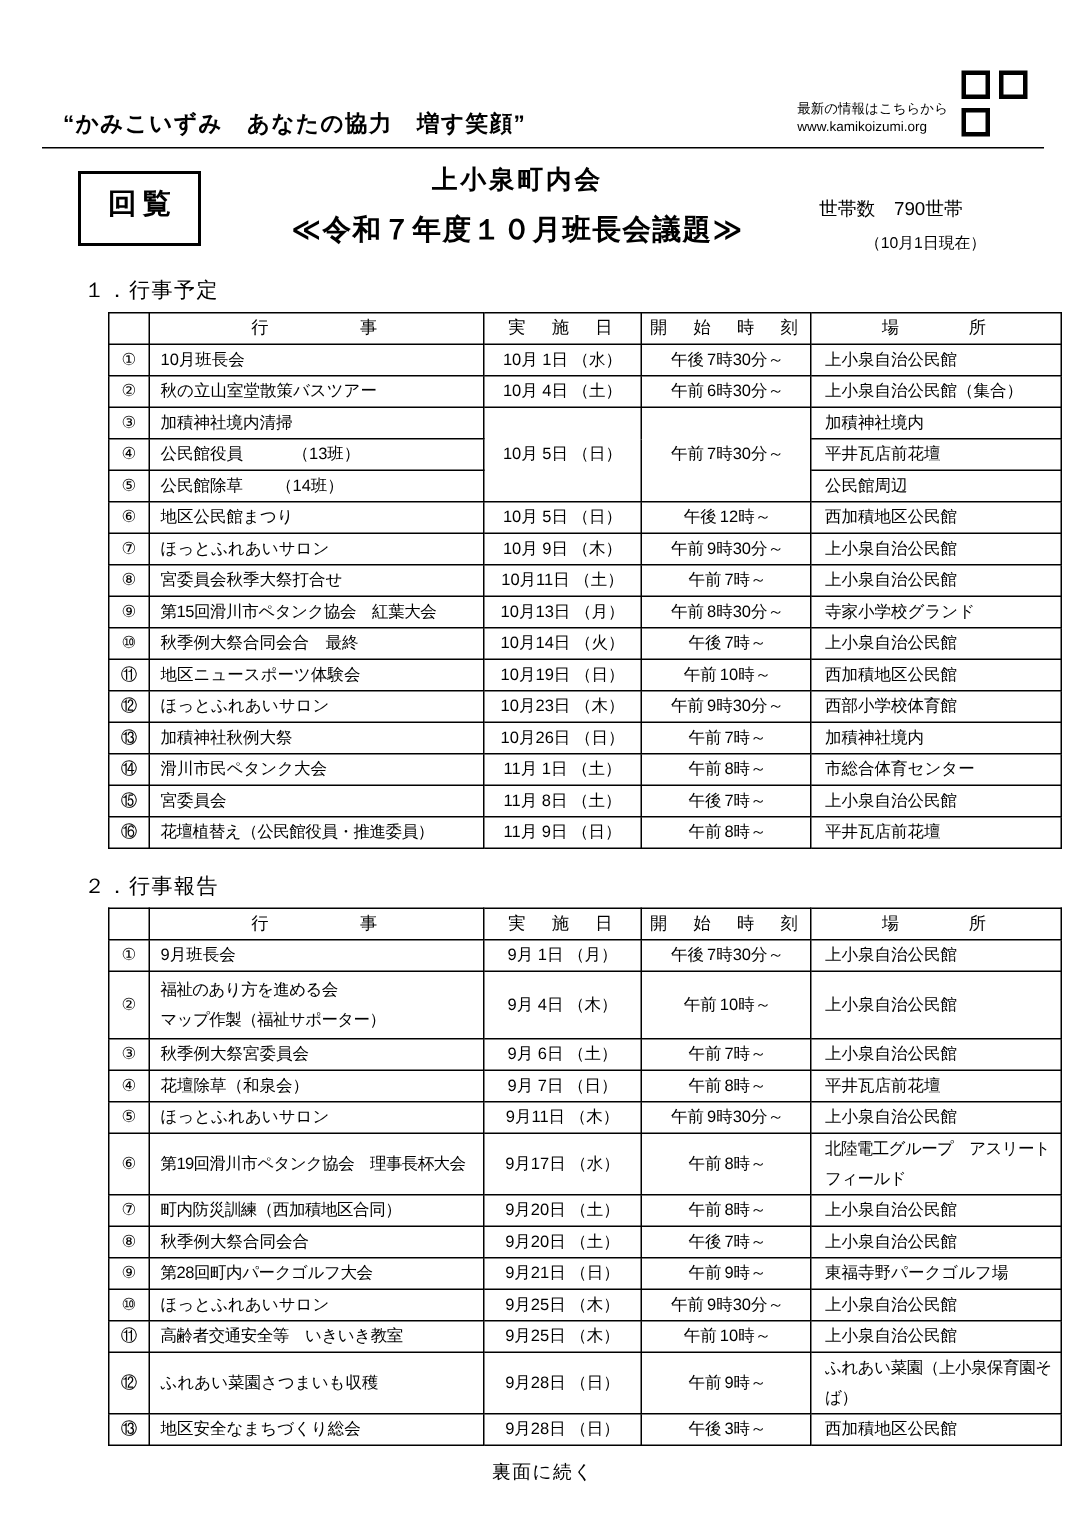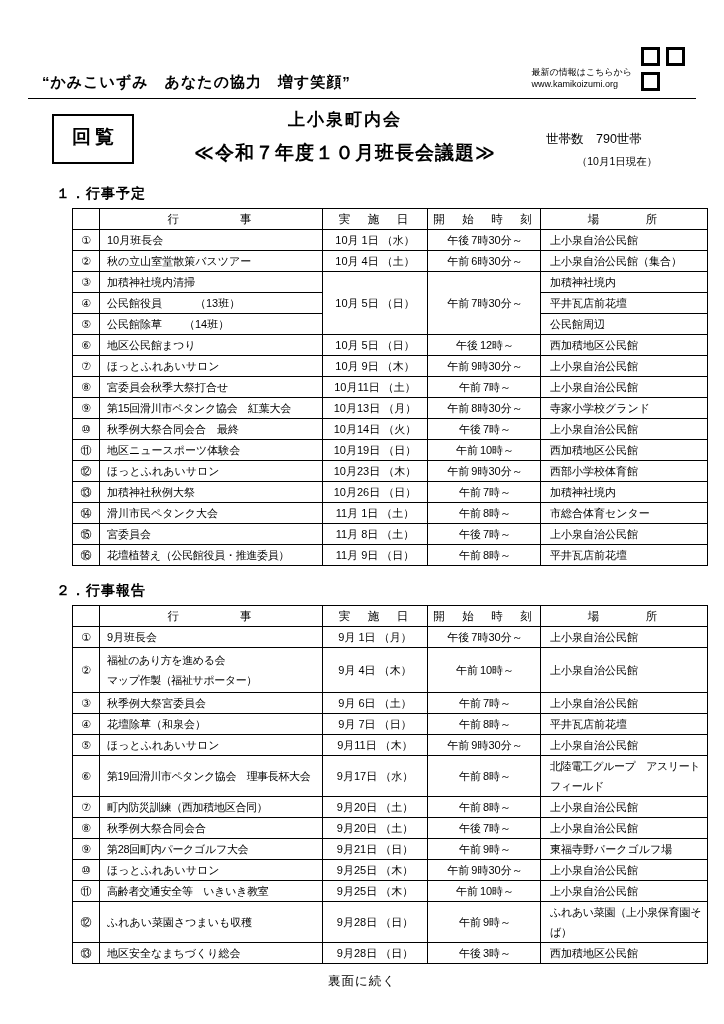--- a/index.html
+++ b/index.html
@@ -133,21 +133,21 @@
   }
   .title-right .sub {
     font-size: 10.5px;
     text-align: center;
     margin-top: 7px;
     padding-right: 8px;
   }
   
   .section-title {
     font-size: 14px;
-    font-weight: bold;
+    font-weight: normal;
     margin: 16px 0 5px 28px;
     letter-spacing: 1px;
   }
   table.sched {
     border-collapse: collapse;
     width: 632px;
     margin-left: 44px;
     table-layout: fixed;
   }
   table.sched th, table.sched td {

